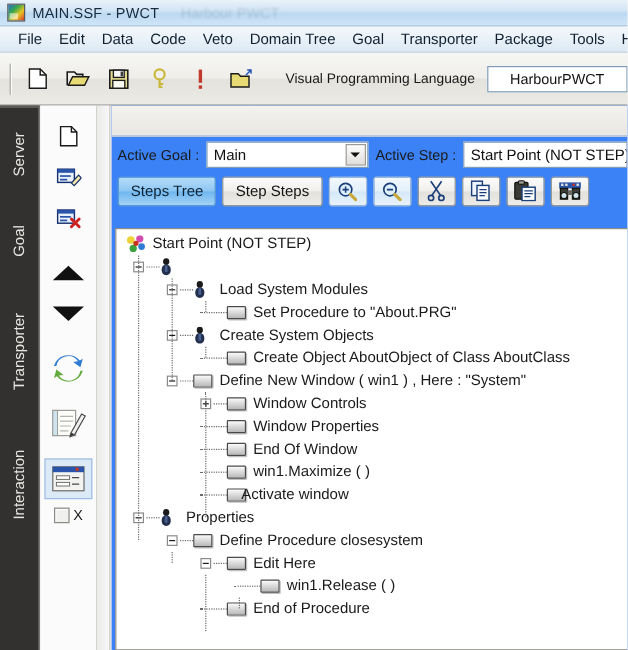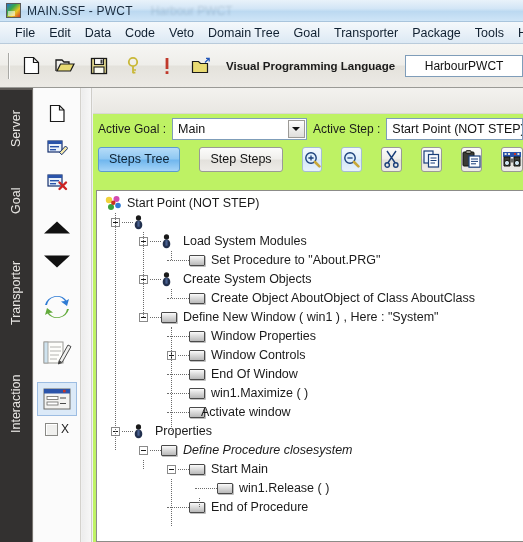--- a/index.html
+++ b/index.html
@@ -88,23 +88,22 @@
   }
   .tb-btn {
     width: 28px; height: 28px;
     display: flex; align-items: center; justify-content: center;
     margin: 0 3px;
     cursor: default;
   }
   .tb-label {
     font-size: 11.5px;
     color: #1a1a1a;
-    margin-left: 8px;
+    margin-left: 20px;
     white-space: nowrap;
-    font-weight: bold;
   }
   .tb-combo {
     margin-left: 10px;
     height: 22px;
     flex: 1;
     background: #ffffff;
     border: 1px solid #7f9db9;
     display: flex; align-items: center; justify-content: center;
     font-size: 12px;
     color: #111;
@@ -181,21 +180,21 @@
     width: 10px; height: 454px;
     background: linear-gradient(to right,#ededed,#f7f7f7);
     border-right: 1px solid #cfcdc8;
   }
 
   
   .main {
     position: absolute;
     left: 93px; top: 88px;
     right: 0; bottom: 0;
-    background: #bef264;
+    background: #3b82f6;
     overflow: hidden;
   }
   .panelhead {
     background: linear-gradient(to bottom,#f3f2ef 0%, #e9e7e2 100%);
     height: 26px;
     border-bottom: 1px solid #dad8d3;
   }
   .goalrow {
     display: flex;
     align-items: center;
@@ -240,21 +239,21 @@
     overflow: hidden;
     white-space: nowrap;
   }
 
   
   .tabstrip {
     display: flex;
     align-items: center;
     height: 30px;
     padding-left: 5px;
-    gap: 19px;
+    gap: 5px;
   }
   .tabbtn {
     height: 25px;
     border-radius: 3px;
     border: 1px solid #9a9a96;
     background: linear-gradient(to bottom,#fcfcfb 0%,#f0efec 48%,#e3e1dc 52%,#edebe7 100%);
     font-size: 12.5px;
     color: #131313;
     display: flex; align-items: center; justify-content: center;
     padding: 0 10px;
@@ -655,33 +654,33 @@
           </div>
           <div class="row">
             <span class="tog" style="left: 42px;"></span>
             <span class="hline" style="left: 53px; width: 11px;"></span>
             <span class="ico" style="position: absolute; left: 64px; top: 4px;">
               <span class="ico-box" style="display: block;"></span>
             </span>
             <span class="rtext" style="position: absolute; left: 86px;">Define New Window  ( win1 ) , Here : "System"</span>
           </div>
           <div class="row">
-            <span class="hline" style="left: 70px; width: 22px;"></span>
-            <span class="ico" style="position: absolute; left: 92px; top: 4px;">
-              <span class="ico-box" style="display: block;"></span>
-            </span>
-            <span class="rtext" style="position: absolute; left: 114px;">Window Properties</span>
-          </div>
-          <div class="row">
             <span class="tog plus" style="left: 70px;"></span>
             <span class="hline" style="left: 81px; width: 11px;"></span>
             <span class="ico" style="position: absolute; left: 92px; top: 4px;">
               <span class="ico-box" style="display: block;"></span>
             </span>
             <span class="rtext" style="position: absolute; left: 114px;">Window Controls</span>
+          </div>
+          <div class="row">
+            <span class="hline" style="left: 70px; width: 22px;"></span>
+            <span class="ico" style="position: absolute; left: 92px; top: 4px;">
+              <span class="ico-box" style="display: block;"></span>
+            </span>
+            <span class="rtext" style="position: absolute; left: 114px;">Window Properties</span>
           </div>
           <div class="row">
             <span class="hline" style="left: 70px; width: 22px;"></span>
             <span class="ico" style="position: absolute; left: 92px; top: 4px;">
               <span class="ico-box" style="display: block;"></span>
             </span>
             <span class="rtext" style="position: absolute; left: 114px;">End Of Window</span>
           </div>
           <div class="row">
             <span class="hline" style="left: 70px; width: 22px;"></span>
@@ -706,29 +705,29 @@
                 <path d="M4.4 6.2h2.2v5.5H4.4z" fill="#5f7bb5" opacity=".65"></path>
               </svg></span>
             <span class="rtext" style="position: absolute; left: 58px;">Properties</span>
           </div>
           <div class="row">
             <span class="tog" style="left: 42px;"></span>
             <span class="hline" style="left: 53px; width: 11px;"></span>
             <span class="ico" style="position: absolute; left: 64px; top: 4px;">
               <span class="ico-box" style="display: block;"></span>
             </span>
-            <span class="rtext" style="position: absolute; left: 86px; font-style: italic;">Define Procedure closesystem</span>
+            <span class="rtext" style="position: absolute; left: 86px;">Define Procedure closesystem</span>
           </div>
           <div class="row">
             <span class="tog" style="left: 70px;"></span>
             <span class="hline" style="left: 81px; width: 11px;"></span>
             <span class="ico" style="position: absolute; left: 92px; top: 4px;">
               <span class="ico-box" style="display: block;"></span>
             </span>
-            <span class="rtext" style="position: absolute; left: 114px;">Start Main</span>
+            <span class="rtext" style="position: absolute; left: 114px;">Edit Here</span>
           </div>
           <div class="row">
             <span class="hline" style="left: 98px; width: 22px;"></span>
             <span class="ico" style="position: absolute; left: 120px; top: 4px;">
               <span class="ico-box" style="display: block;"></span>
             </span>
             <span class="rtext" style="position: absolute; left: 142px;">win1.Release ( )</span>
           </div>
           <div class="row">
             <span class="hline" style="left: 70px; width: 22px;"></span>

